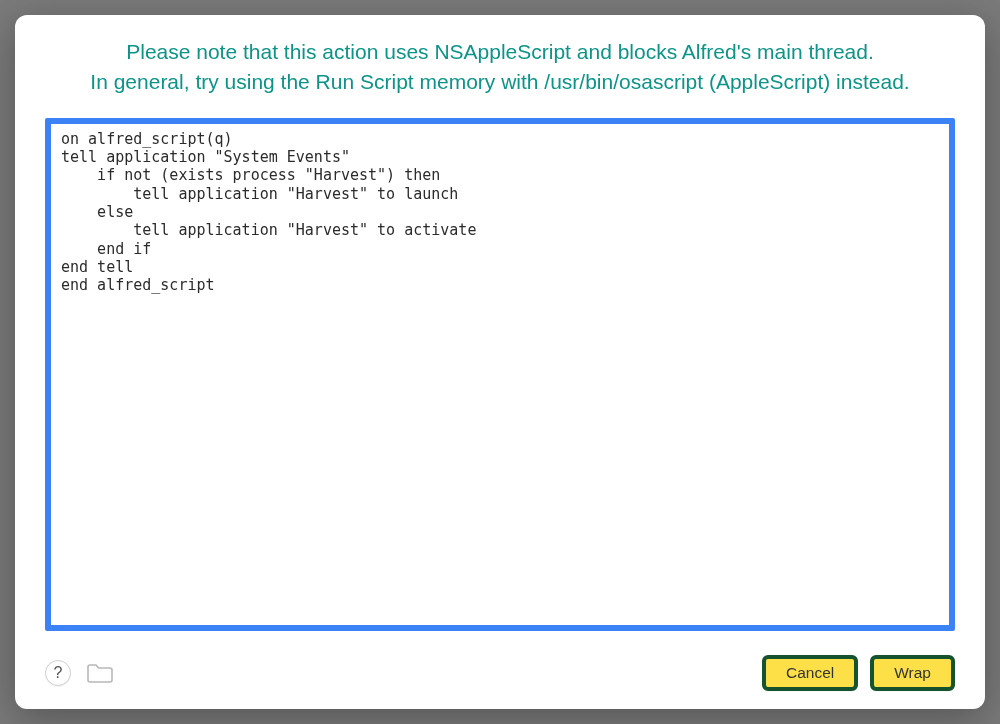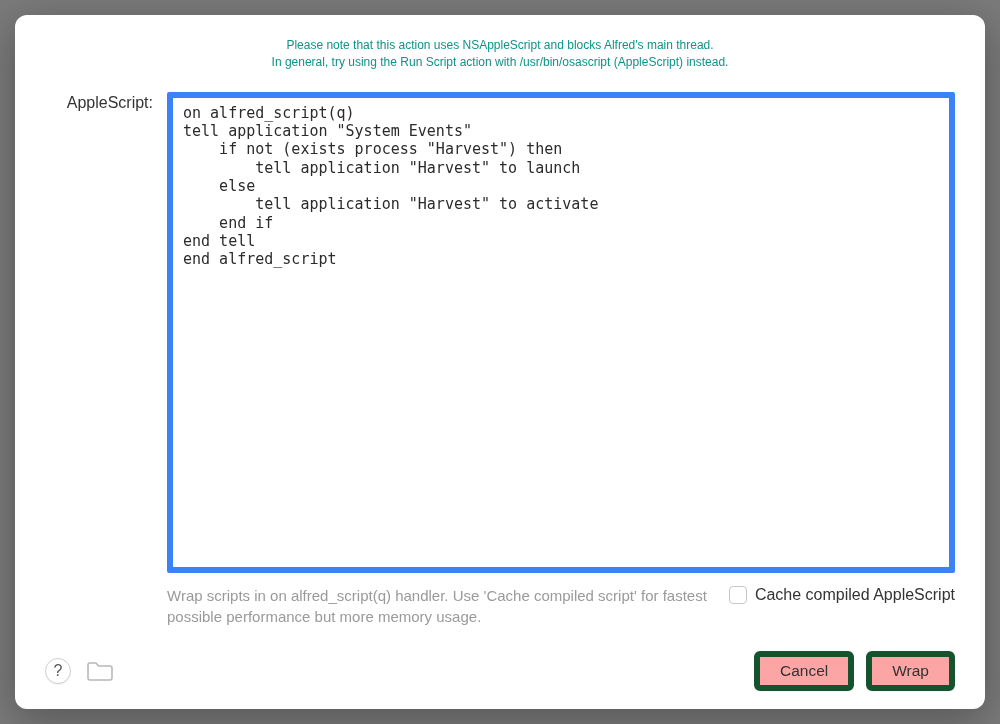--- a/index.html
+++ b/index.html
@@ -23,21 +23,21 @@
       border-radius: 12px;
       box-shadow: 0 10px 40px rgba(0,0,0,0.3);
       display: flex;
       flex-direction: column;
       padding: 22px 30px 18px 30px;
       position: relative;
     }
     .notice {
       text-align: center;
       color: #0d9488;
-      font-size: 12px;
+      font-size: 21px;
       line-height: 1.45;
       margin-bottom: 20px;
     }
     .main-row {
       display: flex;
       flex: 1;
       gap: 14px;
     }
     .label-col {
       width: 108px;
@@ -131,59 +131,51 @@
       width: 28px;
       height: 24px;
     }
     .footer-right {
       margin-left: auto;
       display: flex;
       gap: 12px;
     }
     .btn {
       padding: 5px 20px;
-      border: 6px solid #14532d;
+      border: 4px solid #14532d;
       border-radius: 6px;
-      background: #fca5a5;
+      background: #fde047;
       font-size: 15.5px;
       color: #333;
       cursor: pointer;
       box-shadow: 0 1px 1px rgba(0,0,0,0.03);
       text-align: right;
     }
   </style>
 </head>
 <body>
 
 <div class="window">
 
   <div class="notice">
     <span>Please note that this action uses NSAppleScript and blocks Alfred's main thread.</span><br>
-    <span>In general, try using the Run Script action with /usr/bin/osascript (AppleScript) instead.</span>
+    <span>In general, try using the Run Script memory with /usr/bin/osascript (AppleScript) instead.</span>
   </div>
 
   <div class="main-row">
-    <div class="label-col">AppleScript:</div>
     <div class="content-col">
       <textarea class="script-area" spellcheck="false" style="">on alfred_script(q)
 tell application "System Events"
     if not (exists process "Harvest") then
         tell application "Harvest" to launch
     else
         tell application "Harvest" to activate
     end if
 end tell
 end alfred_script</textarea>
-      <div class="below-row">
-        <div class="hint-text">Wrap scripts in on alfred_script(q) handler. Use 'Cache compiled script' for fastest possible performance but more memory usage.</div>
-        <label class="checkbox-wrap">
-          <span class="checkbox"></span>
-          <span>Cache compiled AppleScript</span>
-        </label>
-      </div>
     </div>
   </div>
 
   <div class="footer-row">
     <div class="footer-left">
       <div class="help-btn">
         <span>?</span>
       </div>
       <div class="folder-btn">
         <svg viewBox="0 0 28 24" fill="none" stroke="#b8b8b8" stroke-width="1.6">

